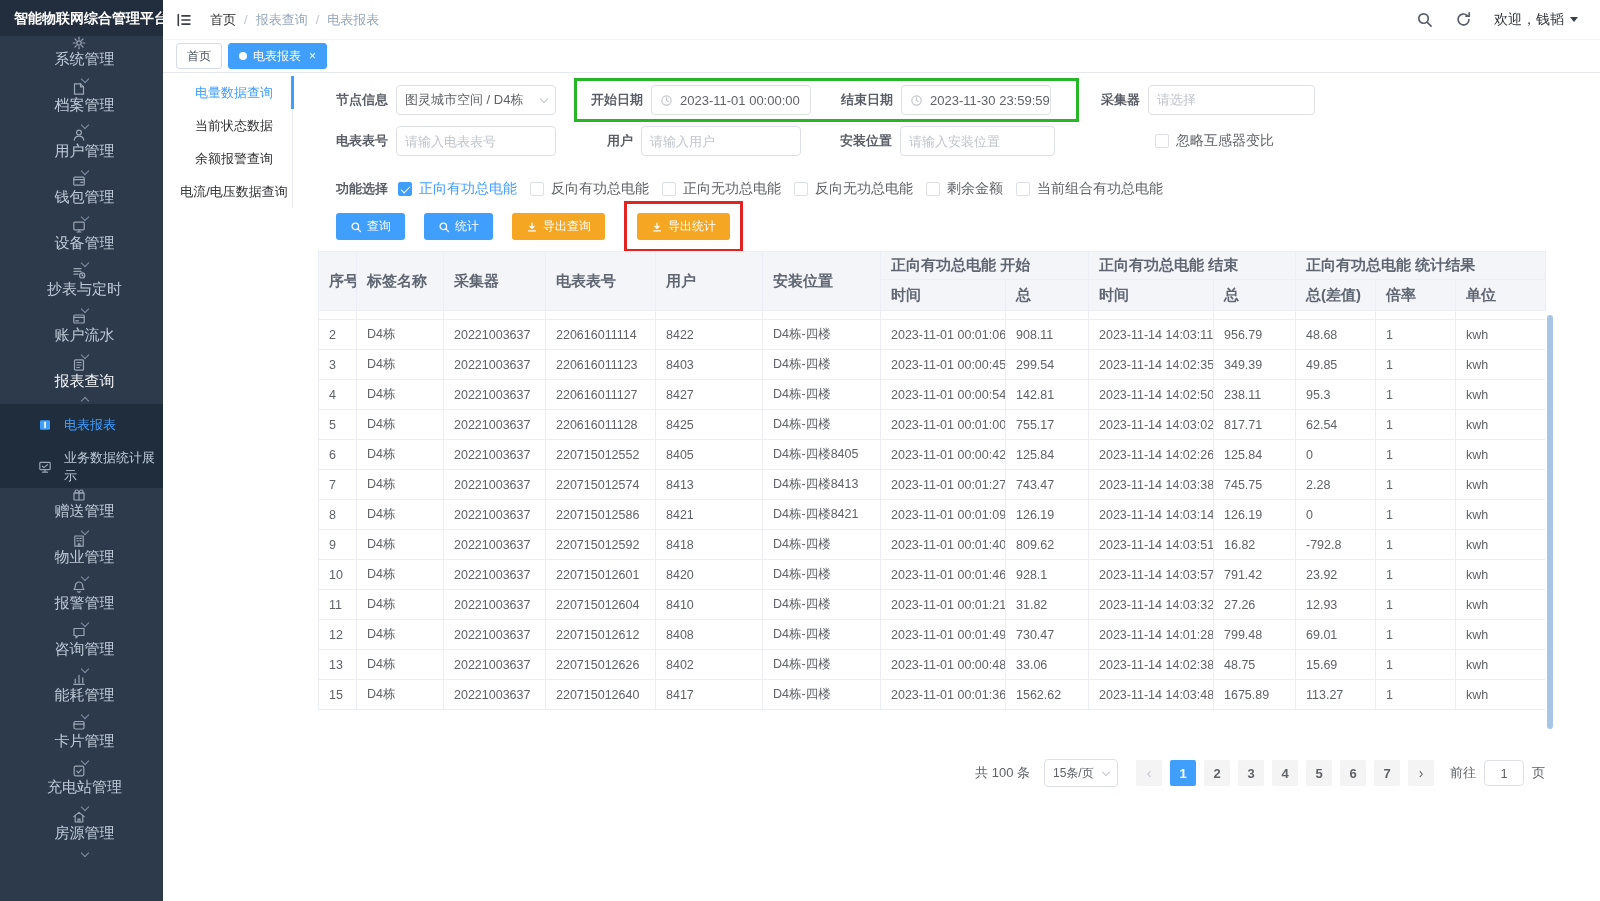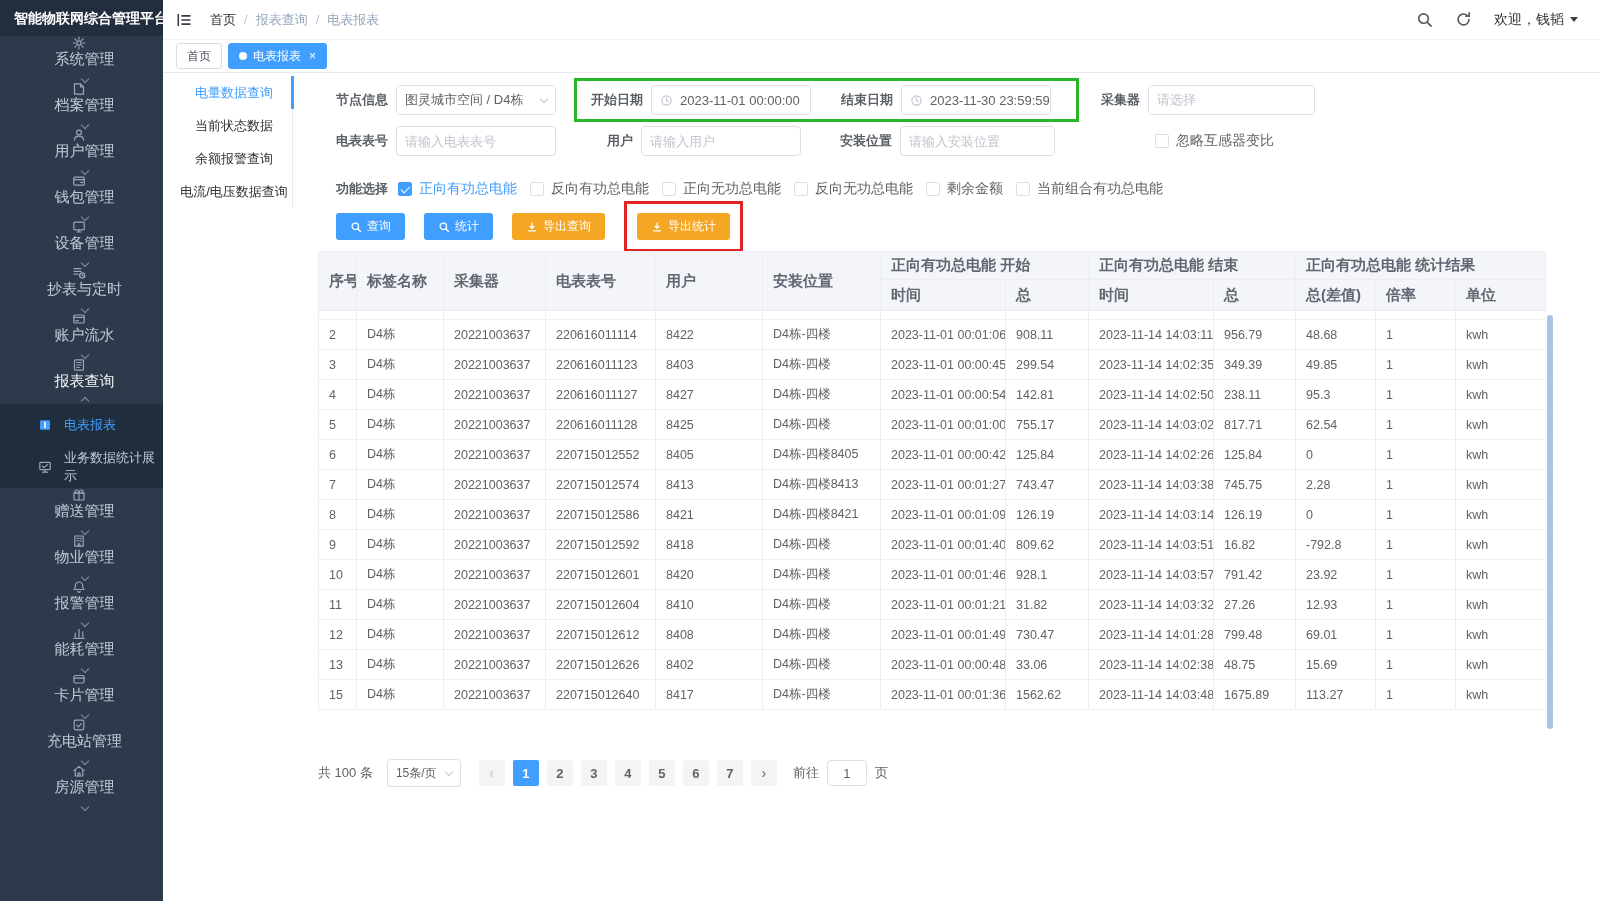--- a/index.html
+++ b/index.html
@@ -94,21 +94,21 @@
   .tbl th,.tbl td{border:1px solid var(--tbl-border); padding:0 0 0 10px; text-align:left; white-space:nowrap; overflow:hidden;}
   .tbl thead th{background:#f3f5f8; color:#5f6672; font-size:15px; font-weight:bold;}
   .tr-group th{height:28px;}
   .tr-sub th{height:31px;}
   .tbl td{height:30px; font-size:12.5px; color:var(--txt); background:#fff;}
   .tbody-viewport{height:427px; overflow:hidden;}
   .tbody-viewport table{margin-top:-22px;}
   .vscroll{position:absolute; right:-8px; top:64px; width:6px; height:414px; background:#a9c5e6; border-radius:3px; cursor:pointer;}
 
   
-  .pagination{position:absolute; top:686px; left:0; width:1227px; display:flex; align-items:center; font-size:13px; color:#606266;}
+  .pagination{position:absolute; top:686px; left:0; width:1227px; display:flex; align-items:center; justify-content:flex-end; font-size:13px; color:#606266;}
   .pg-total{margin-right:14px; color:#606266;}
   .pg-size{width:74px; height:28px; margin-right:14px;}
   .pg-size .sel-text{color:#606266; font-size:12px;}
   .pg-btn{min-width:26px; height:26px; border:none; border-radius:2px; background:#f4f4f5; color:#606266; font-size:13px; font-weight:bold; margin:0 4px; cursor:pointer; font-family:inherit;}
   .pg-arrow{font-size:14px; font-weight:normal;}
   .pg-prev{color:#c0c4cc;}
   .pg-active{background:var(--accent); color:#fff;}
   .pages{display:flex;}
   .pg-goto-label{margin-left:12px;}
   .pg-goto-input{width:40px; height:26px; border:1px solid #dcdfe6; border-radius:4px; text-align:center; font-size:13px; color:#606266; margin:0 8px; outline:none; font-family:inherit;}
@@ -241,20 +241,29 @@
         <i class="chev down"></i>
       </div>
       <div class="menu-item">
         <span class="icon">
           <svg viewBox="0 0 14 14" width="14" height="14" fill="none" stroke="currentColor" stroke-width="1.2" stroke-linecap="round" stroke-linejoin="round">
             <path d="M7 2a3.6 3.6 0 0 1 3.6 3.6c0 2.6.8 3.5 1.4 3.9H2c.6-.4 1.4-1.3 1.4-3.9A3.6 3.6 0 0 1 7 2z"></path>
             <path d="M5.8 11.4a1.3 1.3 0 0 0 2.4 0"></path>
           </svg>
         </span>
         <span class="mi-label">报警管理</span>
+        <i class="chev down"></i>
+      </div>
+      <div class="menu-item">
+        <span class="icon">
+          <svg viewBox="0 0 14 14" width="14" height="14" fill="none" stroke="currentColor" stroke-width="1.2" stroke-linecap="round" stroke-linejoin="round">
+            <path d="M2 2.5h10v7H6.5L4 11.8V9.5H2z"></path>
+          </svg>
+        </span>
+        <span class="mi-label">咨询管理</span>
         <i class="chev down"></i>
       </div>
       <div class="menu-item">
         <span class="icon">
           <svg viewBox="0 0 14 14" width="14" height="14" fill="none" stroke="currentColor" stroke-width="1.2" stroke-linecap="round" stroke-linejoin="round">
             <path d="M3.2 11V7.2M7 11V3.4M10.8 11V5.8"></path>
             <path d="M1.8 12.4h10.4"></path>
           </svg>
         </span>
         <span class="mi-label">能耗管理</span>

